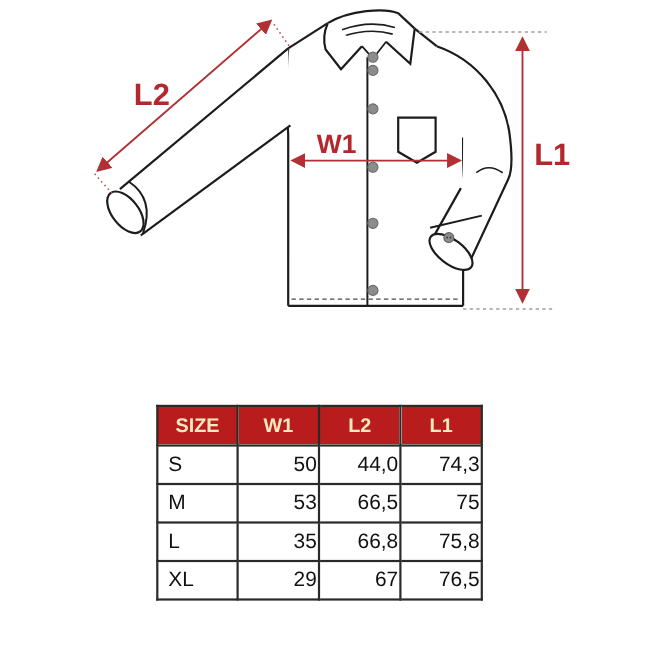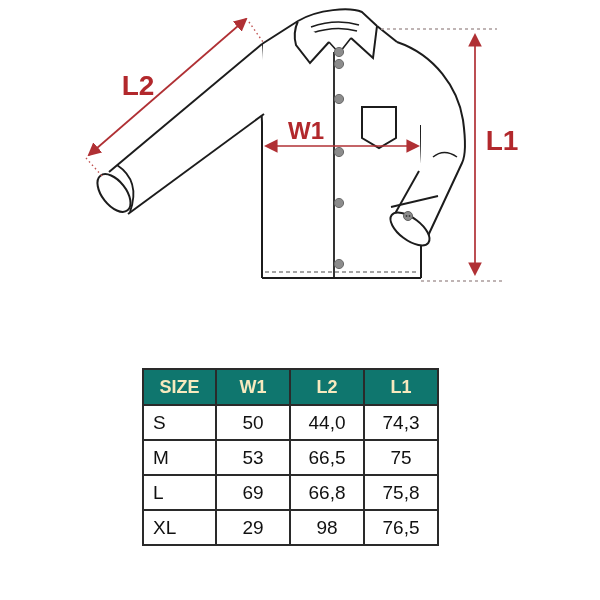--- a/index.html
+++ b/index.html
@@ -12,26 +12,26 @@
 
   #size-table{
     position:absolute;left:142px;top:368px;width:295px;
     border-collapse:collapse;table-layout:fixed;
     font-family:"Liberation Sans", sans-serif;
   }
   #size-table th,#size-table td{
     border:2px solid #2a2a2a;overflow:hidden;white-space:nowrap;
   }
   #size-table th{
-    background:#0f766e;color:#F7E9BE;font-weight:bold;font-size:18px;
+    background:#b91c1c;color:#F7E9BE;font-weight:bold;font-size:18px;
     height:32px;text-align:center;
   }
   #size-table td{
     background:#ffffff;color:#111111;font-size:19px;height:31px;
-    text-align:center;vertical-align:middle;
+    text-align:right;vertical-align:middle;
   }
   #size-table td.size-col{text-align:left;padding-left:9px;}
   col.c-size{width:73px;} col.c-w1{width:74px;} col.c-l2{width:74px;} col.c-l1{width:74px;}
 </style>
 </head>
 <body>
 
 <svg id="diagram" width="600" height="365" viewBox="0 0 600 365">
   <defs>
     <marker id="arrowRed" viewBox="0 0 10 10" refX="8.5" refY="5" markerWidth="8" markerHeight="8" orient="auto-start-reverse">
@@ -135,24 +135,24 @@
       <td>74,3</td>
     </tr>
     <tr>
       <td class="size-col">M</td>
       <td>53</td>
       <td>66,5</td>
       <td>75</td>
     </tr>
     <tr>
       <td class="size-col">L</td>
-      <td>69</td>
+      <td>35</td>
       <td>66,8</td>
       <td>75,8</td>
     </tr>
     <tr>
       <td class="size-col">XL</td>
       <td>29</td>
-      <td>98</td>
+      <td>67</td>
       <td>76,5</td>
     </tr>
   </tbody>
 </table>
 
 </body></html>

